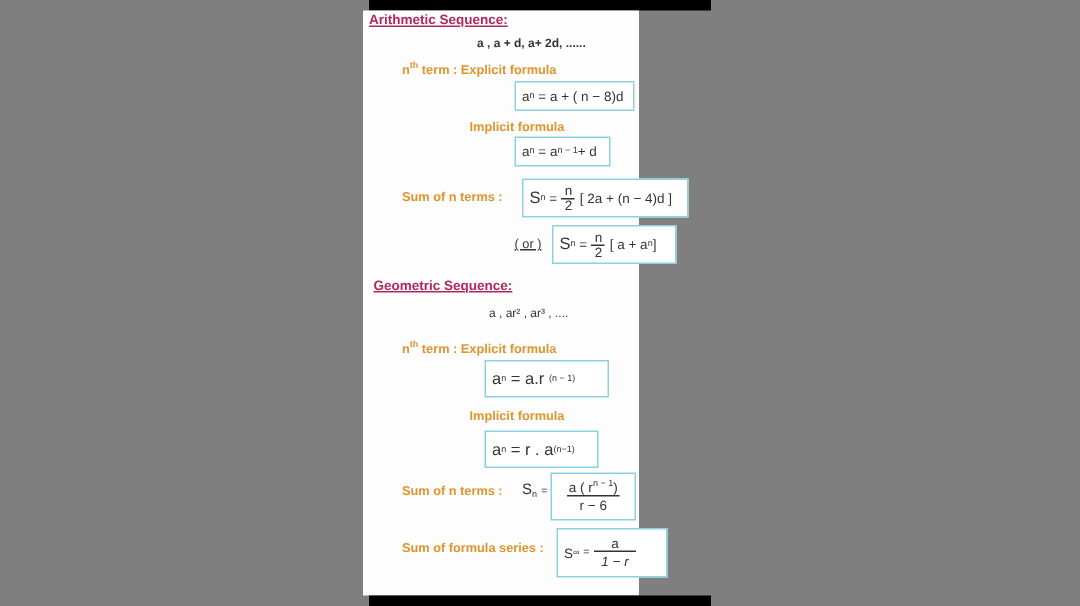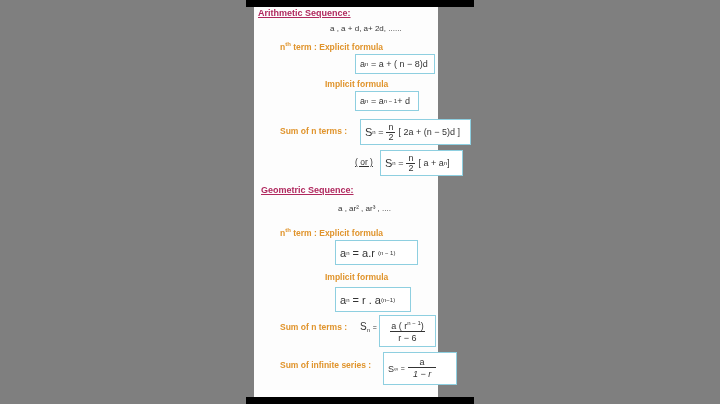--- a/index.html
+++ b/index.html
@@ -3,21 +3,21 @@
 <meta charset="utf-8">
 <style>
   html, body { margin:0; padding:0; }
   body {
     width:720px; height:404px; overflow:hidden; position:relative;
     background:#7f7f7f;
     font-family:"Liberation Sans", "DejaVu Sans", sans-serif;
   }
   .topbar { position:absolute; left:246px; top:0; width:228px; height:7px; background:#000; }
   .bottombar { position:absolute; left:246px; top:397px; width:228px; height:7px; background:#000; }
-  .page { position:absolute; left:254px; top:7px; width:184px; height:390px; background:#fdfdfd; }
+  .page { position:absolute; left:242px; top:7px; width:184px; height:390px; background:#fdfdfd; }
   .abs { position:absolute; white-space:nowrap; }
   .heading { color:#b0285e; font-weight:bold; font-size:9px; text-decoration:underline; }
   .label { color:#e0942c; font-weight:bold; font-size:8.5px; }
   .seq { color:#333; font-size:8px; }
   .box {
     position:absolute; border:1.2px solid #8ecfe0; background:#fff;
     color:#333; font-size:9px; display:flex; align-items:center;
     padding:0 4px; box-sizing:border-box; white-space:nowrap;
   }
   sub { font-size:6px; vertical-align:-2px; }
@@ -27,40 +27,40 @@
   .frac .den { border-top:1px solid #333; padding:0 2px; }
   .big { font-size:11px; }
 </style>
 </head>
 <body>
 
 <div class="topbar"></div>
 <div class="page">
 
   <div class="abs heading" style="left:4px;top:1px;">Arithmetic Sequence:</div>
-  <div class="abs seq" style="left:76px;top:17px;">a , a + d,  a+ 2d, ......</div>
+  <div class="abs seq" style="left:76px;top:17px;font-weight:bold;">a , a + d,  a+ 2d, ......</div>
   <div class="abs label" style="left:26px;top:34px;">n<sup>th</sup> term : Explicit formula</div>
 
   <div class="box" style="left:101px;top:47px;width:80px;height:20px;">
     <span>a</span><sub>n</sub>&nbsp;<span>=  a + ( n − 8)d</span>
   </div>
 
   <div class="abs label" style="left:71px;top:72px;">Implicit formula</div>
   <div class="box" style="left:101px;top:84px;width:64px;height:20px;">
     <span>a</span><sub>n</sub>&nbsp;<span>=  a</span><sub>n − 1</sub><span> + d</span>
   </div>
 
   <div class="abs label" style="left:26px;top:119px;">Sum of n terms :</div>
   <div class="box" style="left:106px;top:112px;width:111px;height:26px;">
     <span class="big">S</span><sub>n</sub>&nbsp;<span>=</span>
     <span class="frac">
         <span class="num">n</span>
         <span class="den">2</span>
       </span>
-    <span>[ 2a + (n − 5)d ]</span>
+    <span>[ 2a + (n − 4)d ]</span>
   </div>
 
   <div class="abs seq" style="left:101px;top:150px;font-size:8.5px;text-decoration:underline;">( or )</div>
   <div class="box" style="left:126px;top:143px;width:83px;height:26px;">
     <span class="big">S</span><sub>n</sub>&nbsp;<span>=</span>
     <span class="frac">
         <span class="num">n</span>
         <span class="den">2</span>
       </span>
     <span>[ a + a</span><sub>n</sub><span>]</span>
@@ -83,21 +83,21 @@
   <div class="abs" style="left:106px;top:314px;font-size:10px;color:#333;">
     <span>S</span><sub>n</sub> <span style="font-size:7px">=</span>
   </div>
   <div class="box" style="left:125px;top:308px;width:57px;height:32px;justify-content:center;">
     <span class="frac">
       <span class="num"><span>a ( r</span><sup>n − 1</sup><span>)</span></span>
       <span class="den" style="padding:2px 8px 0;">r − 6</span>
     </span>
   </div>
 
-  <div class="abs label" style="left:26px;top:353px;">Sum of infinite series :</div>
+  <div class="abs label" style="left:26px;top:353px;">Sum of formula series :</div>
   <div class="box" style="left:129px;top:345px;width:74px;height:33px;">
     <span>S</span><sub>∞</sub>&nbsp;<span style="font-size:7px">=</span>
     <span class="frac">
         <span class="num">a</span>
         <span class="den" style="padding:2px 5px 0;font-style:italic;">1 − r</span>
       </span>
   </div>
 </div>
 <div class="bottombar"></div>
 

